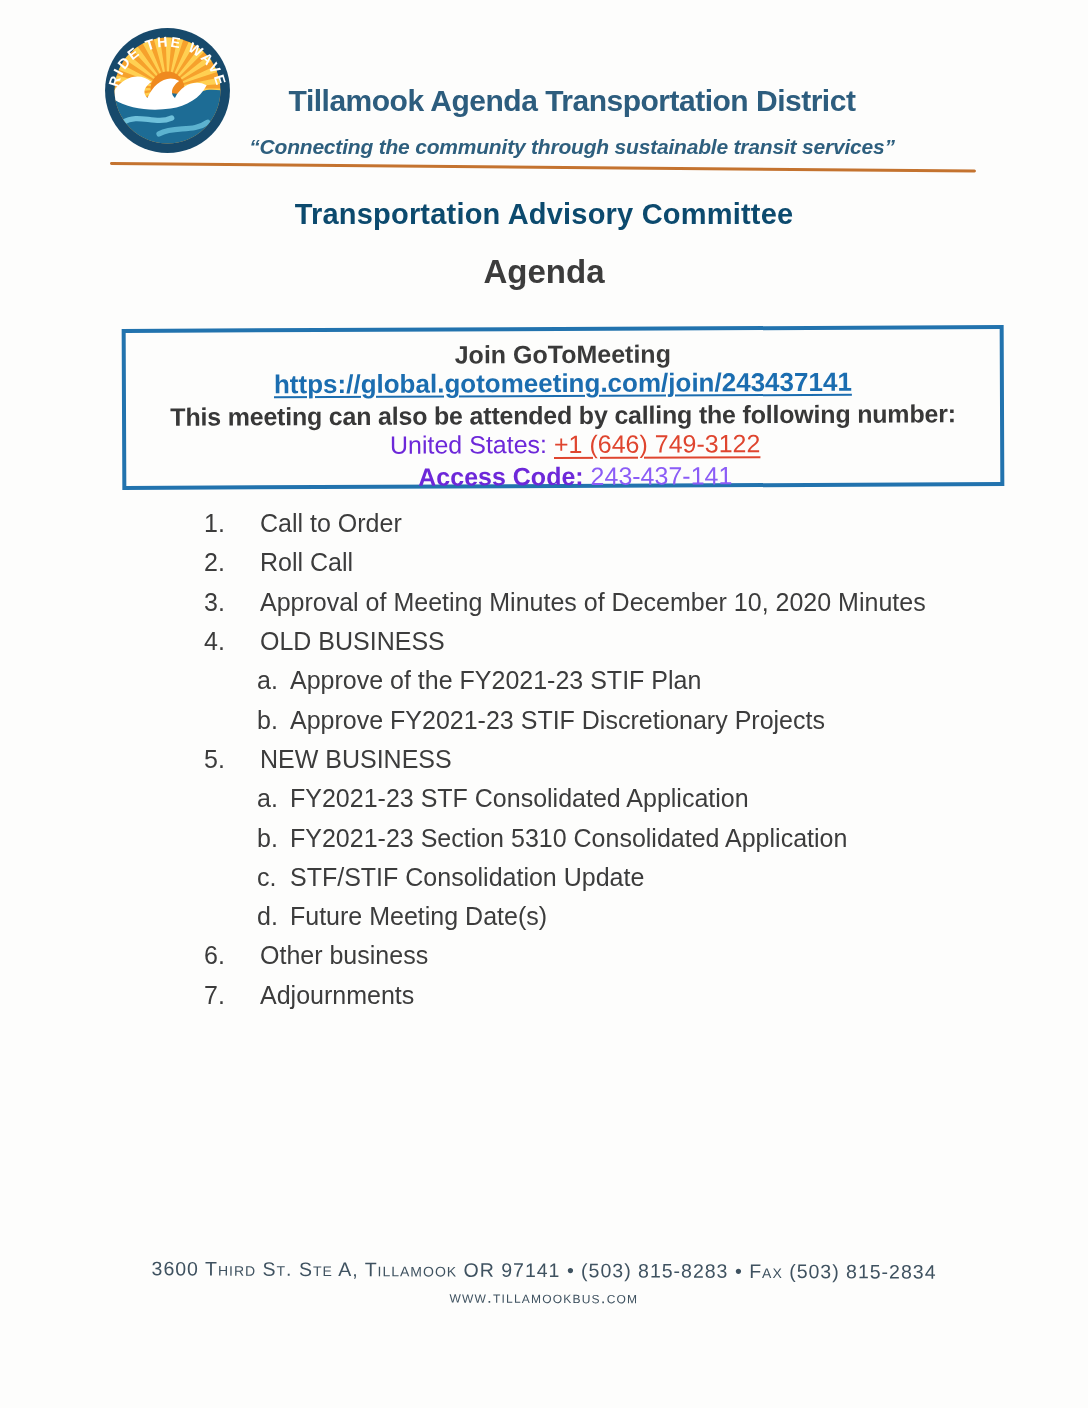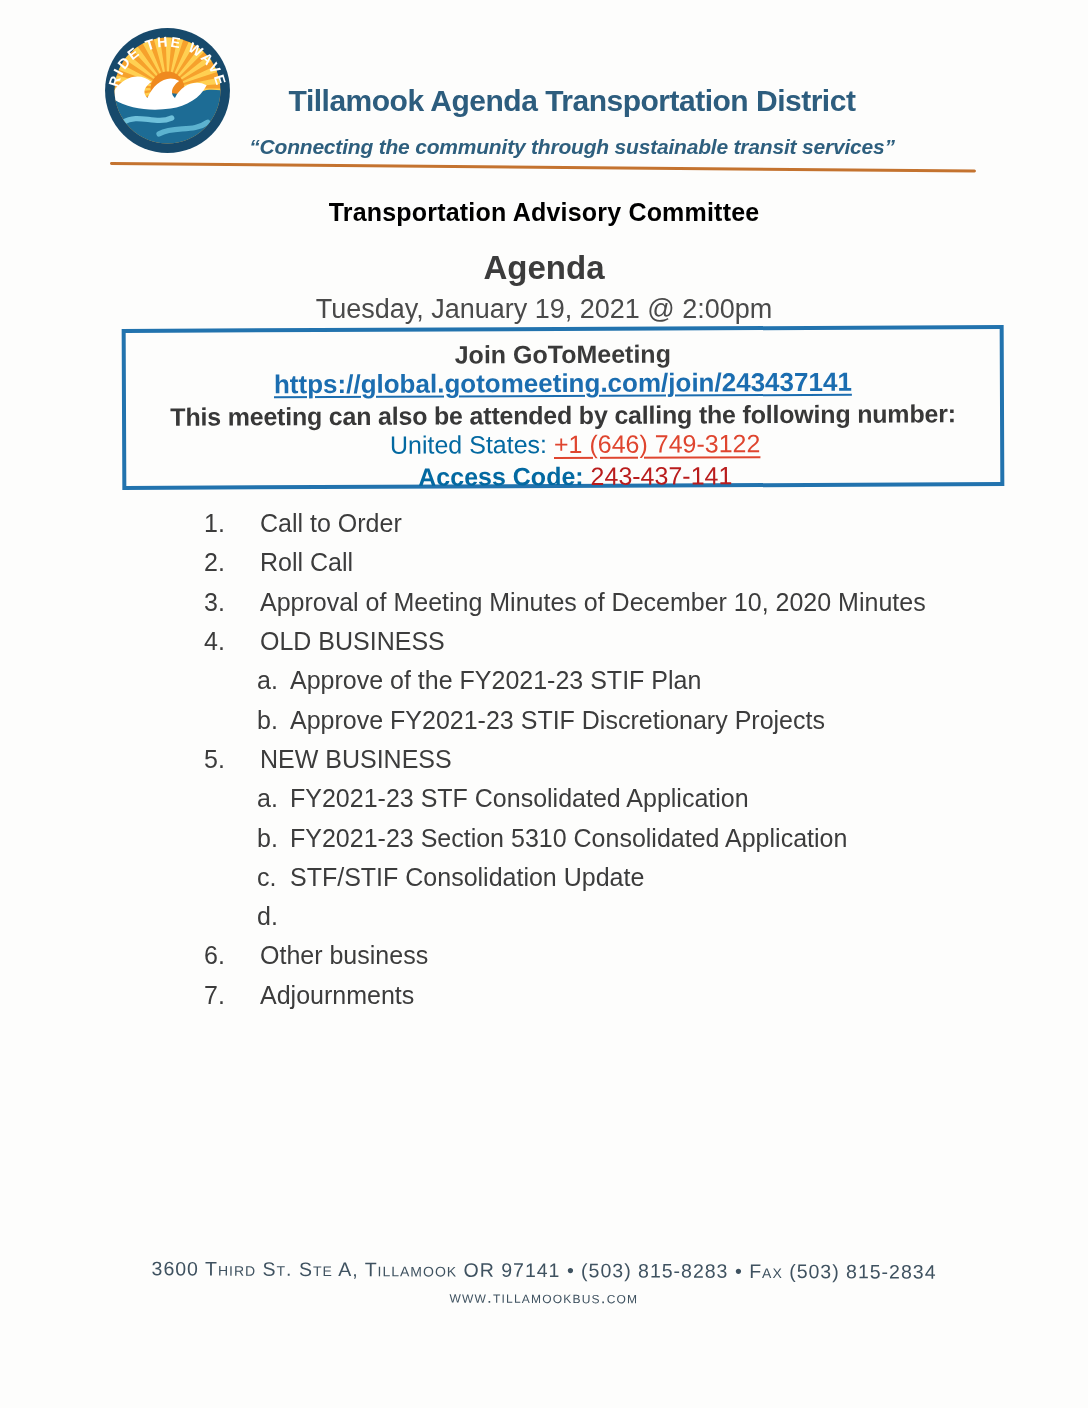--- a/index.html
+++ b/index.html
@@ -23,45 +23,45 @@
     color:#2e5f7e; letter-spacing:-0.2px;
   }
   .header-rule {
     position:absolute; left:110px; top:162px; width:866px; height:3px;
     background:#c4732f; transform:rotate(0.5deg); transform-origin:left center;
     border-radius:2px;
   }
 
   
   .meeting-head { position:absolute; left:0; right:0; top:198px; text-align:center; }
-  .committee { font-size:25px; font-weight:bold; color:#000000; letter-spacing:0.2px; }
+  .committee { font-size:29px; font-weight:bold; color:#0c4a6e; letter-spacing:0.2px; }
   .doc-type  { margin-top:22px; font-size:33px; font-weight:bold; color:#3c3c3c; }
   .datetime  { margin-top:7px; font-size:27px; color:#4a4a4a; }
 
   
   .join-box {
     position:absolute; left:122px; top:327px; width:882px; height:161px;
     border:4px solid #2273ae; transform:rotate(-0.25deg);
     text-align:center; padding-top:9px; background:#fdfdfc;
   }
   .jb-line { line-height:29px; }
   .jb-title { font-size:25px; font-weight:bold; color:#3a3a3a; }
   .jb-url {
     font-size:26px; font-weight:bold; color:#1b6db0;
     text-decoration:underline; text-decoration-thickness:2px; text-underline-offset:3px;
   }
   .jb-intro { font-size:25px; font-weight:bold; color:#383838; letter-spacing:-0.2px; }
-  .jb-red { color:#0369a1;margin-left:24px; }
+  .jb-red { color:#6d28d9;margin-left:24px; }
   .jb-phone-label { font-size:25px; }
   .jb-phone-num {
     font-size:25px; color:#df452f; text-decoration:underline;
     text-decoration-thickness:2px; text-underline-offset:4px;
   }
   .jb-access-label { font-size:25px; font-weight:bold; }
-  .jb-access-code { font-size:25px; color:#b91c1c; }
+  .jb-access-code { font-size:25px; color:#8b5cf6; }
 
   
   .agenda { position:absolute; left:204px; top:504px; list-style:none; font-size:25px; color:#3c3c3c; }
   .agenda .row { display:flex; align-items:center; height:39.3px; }
   .agenda .num { width:56px; flex:0 0 56px; }
   .agenda .sub { list-style:none; margin-left:53px; }
   .agenda .let { width:33px; flex:0 0 33px; }
 
   
   .page-footer {
@@ -107,21 +107,20 @@
   <div class="org-block">
     <div class="org-name">Tillamook Agenda Transportation District</div>
     <div class="tagline">“Connecting the community through sustainable transit services”</div>
   </div>
 
   <div class="header-rule"></div>
 
   <div class="meeting-head">
     <div class="committee">Transportation Advisory Committee</div>
     <div class="doc-type">Agenda</div>
-    <div class="datetime">Tuesday, January 19, 2021 @ 2:00pm</div>
   </div>
 
   <div class="join-box">
     <div class="jb-line jb-title">Join GoToMeeting</div>
     <div class="jb-line">
       <a href="#" class="jb-url">https://global.gotomeeting.com/join/243437141</a>
     </div>
     <div class="jb-line jb-intro">This meeting can also be attended by calling the following number:</div>
     <div class="jb-line">
       <span class="jb-red jb-phone-label">United States: </span><a href="#" class="jb-phone-num">+1 (646) 749-3122</a>
@@ -190,20 +189,21 @@
         </li>
         <li>
           <div class="row">
             <span class="let">c.</span>
             <span class="lab">STF/STIF Consolidation Update</span>
           </div>
         </li>
         <li>
           <div class="row">
             <span class="let">d.</span>
+            <span class="lab">Future Meeting Date(s)</span>
           </div>
         </li>
       </ul>
     </li>
     <li>
       <div class="row">
         <span class="num">6.</span>
         <span class="lab">Other business</span>
       </div>
     </li>

